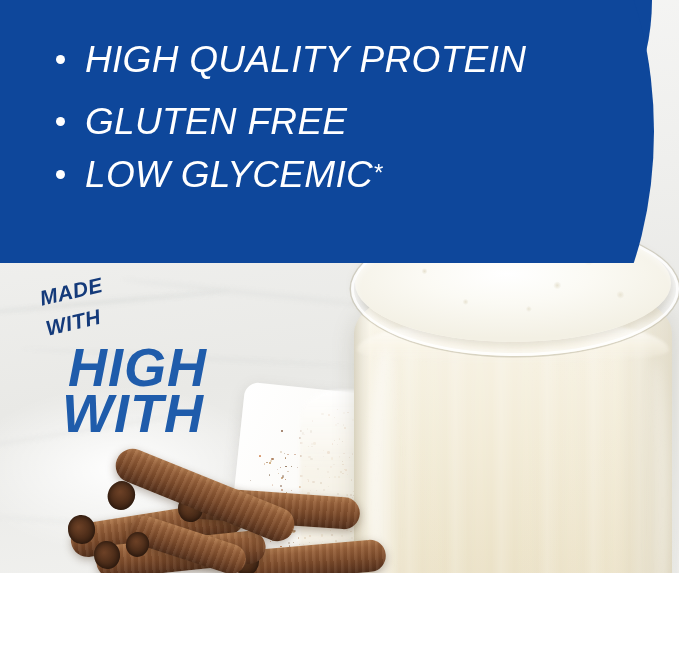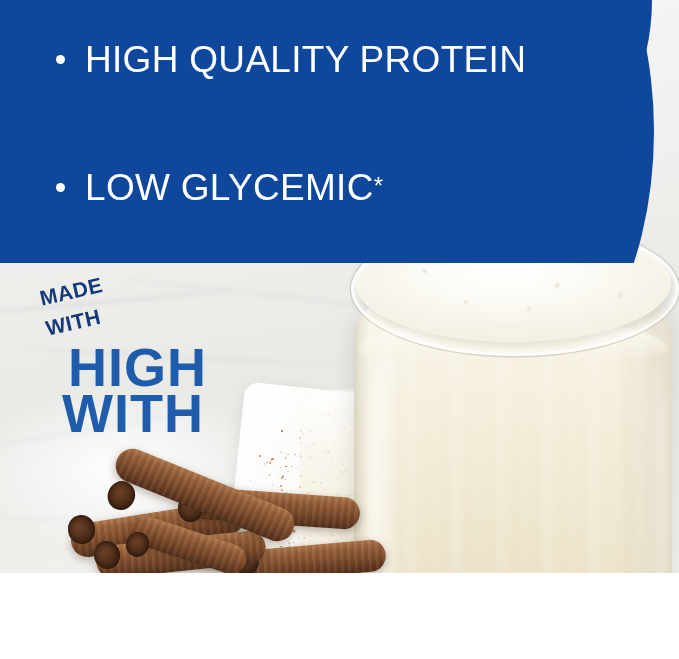--- a/index.html
+++ b/index.html
@@ -10,20 +10,21 @@
   body {
     font-family: "Liberation Sans", sans-serif;
   }
 
   .ad {
     position: relative;
     width: 679px;
     height: 573px;
     overflow: hidden;
     background: #f2f2f0;
+    font-style: italic;
   }
 
   
   .scene {
     position: absolute;
     inset: 0;
     background:
       radial-gradient(ellipse 220px 120px at 120px 470px, rgba(255,255,255,0.95) 0%, rgba(255,255,255,0) 70%),
       radial-gradient(ellipse 300px 160px at 520px 620px, rgba(250,250,248,0.9) 0%, rgba(250,250,248,0) 75%),
       linear-gradient(172deg, #f7f7f6 0%, #efefed 38%, #e9e9e6 62%, #f3f3f1 100%);
@@ -240,21 +241,21 @@
     padding: 0;
   }
   .bullet-row {
     position: absolute;
     display: flex;
     align-items: center;
     left: 56px;
   }
   .bullet-row.r1 { top: 41px; }
   .bullet-row.r2 { top: 103px; }
-  .bullet-row.r3 { top: 169px; }
+  .bullet-row.r3 { top: 156px; }
 
   .dot {
     width: 9px;
     height: 9px;
     border-radius: 50%;
     background: #ffffff;
     flex: 0 0 auto;
     margin-right: 20px;
   }
   .bullet-text {
@@ -792,20 +793,24 @@
   <div class="banner">
     <div class="banner-shape"></div>
     <div class="banner-bulge"></div>
   </div>
 
   <div class="bullets">
     <div class="bullet-row r1">
       <span class="dot"></span>
       <span class="bullet-text">HIGH QUALITY PROTEIN</span>
     </div>
+    <div class="bullet-row r2">
+      <span class="dot"></span>
+      <span class="bullet-text">GLUTEN FREE</span>
+    </div>
     <div class="bullet-row r3">
       <span class="dot"></span>
       <span class="bullet-text">LOW GLYCEMIC</span>
       <span class="bullet-text star">*</span>
     </div>
   </div>
 
   <div class="lockup">
     <div class="made">MADE</div>
     <div class="with">WITH</div>

